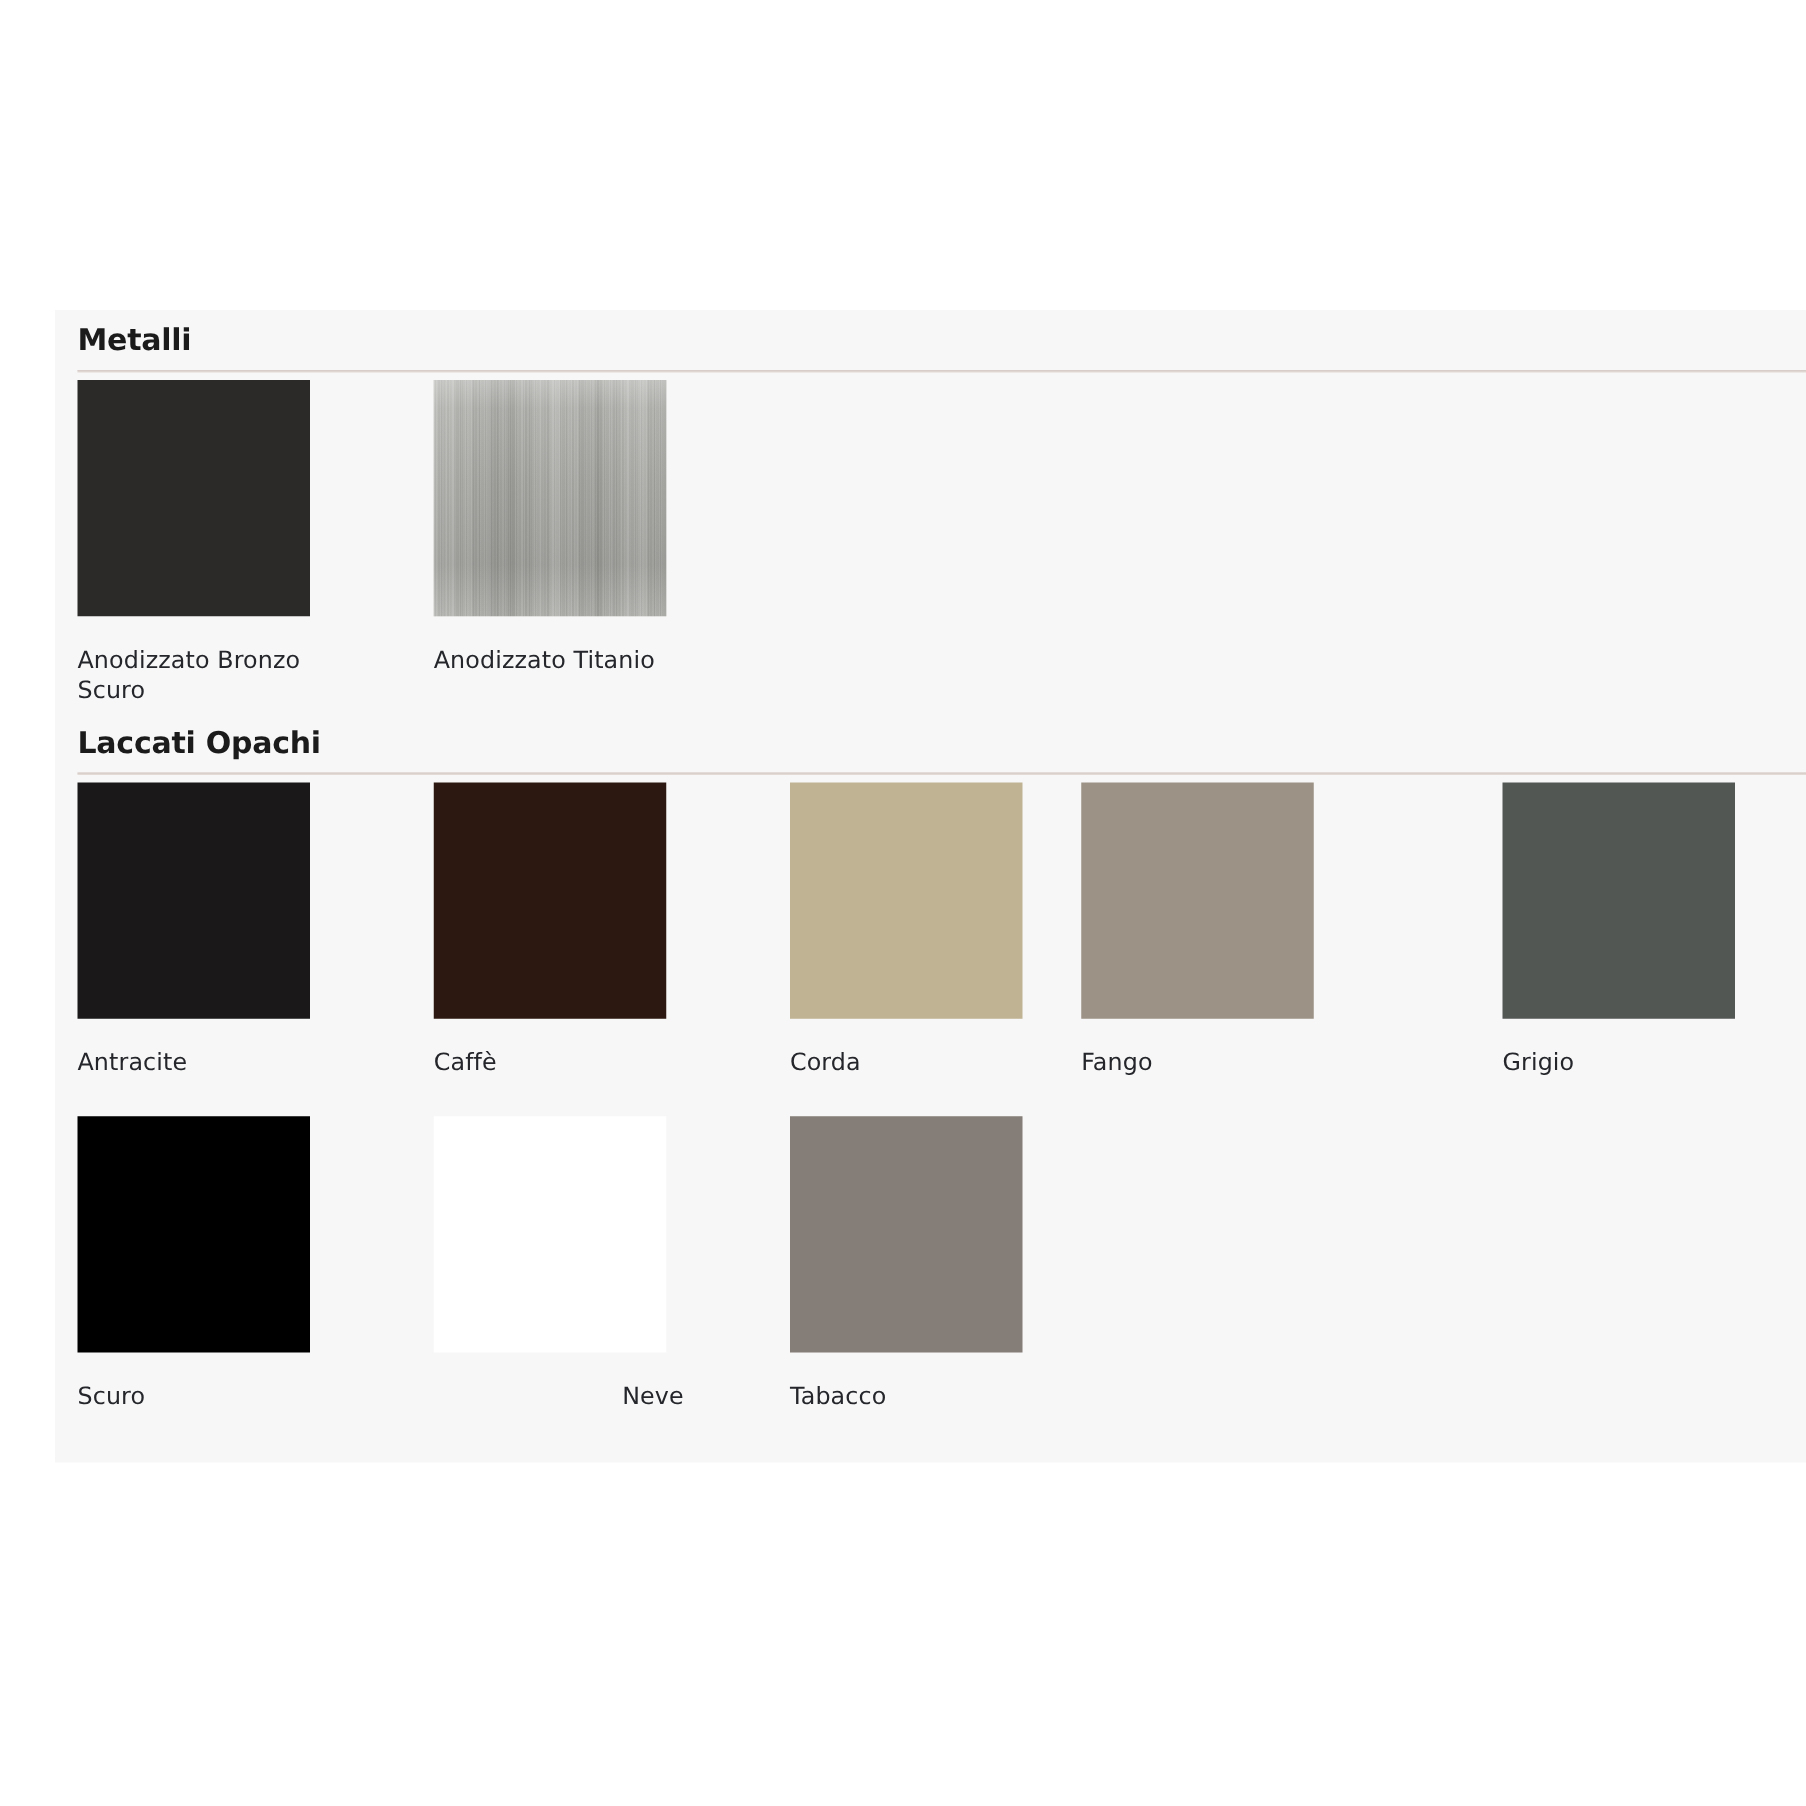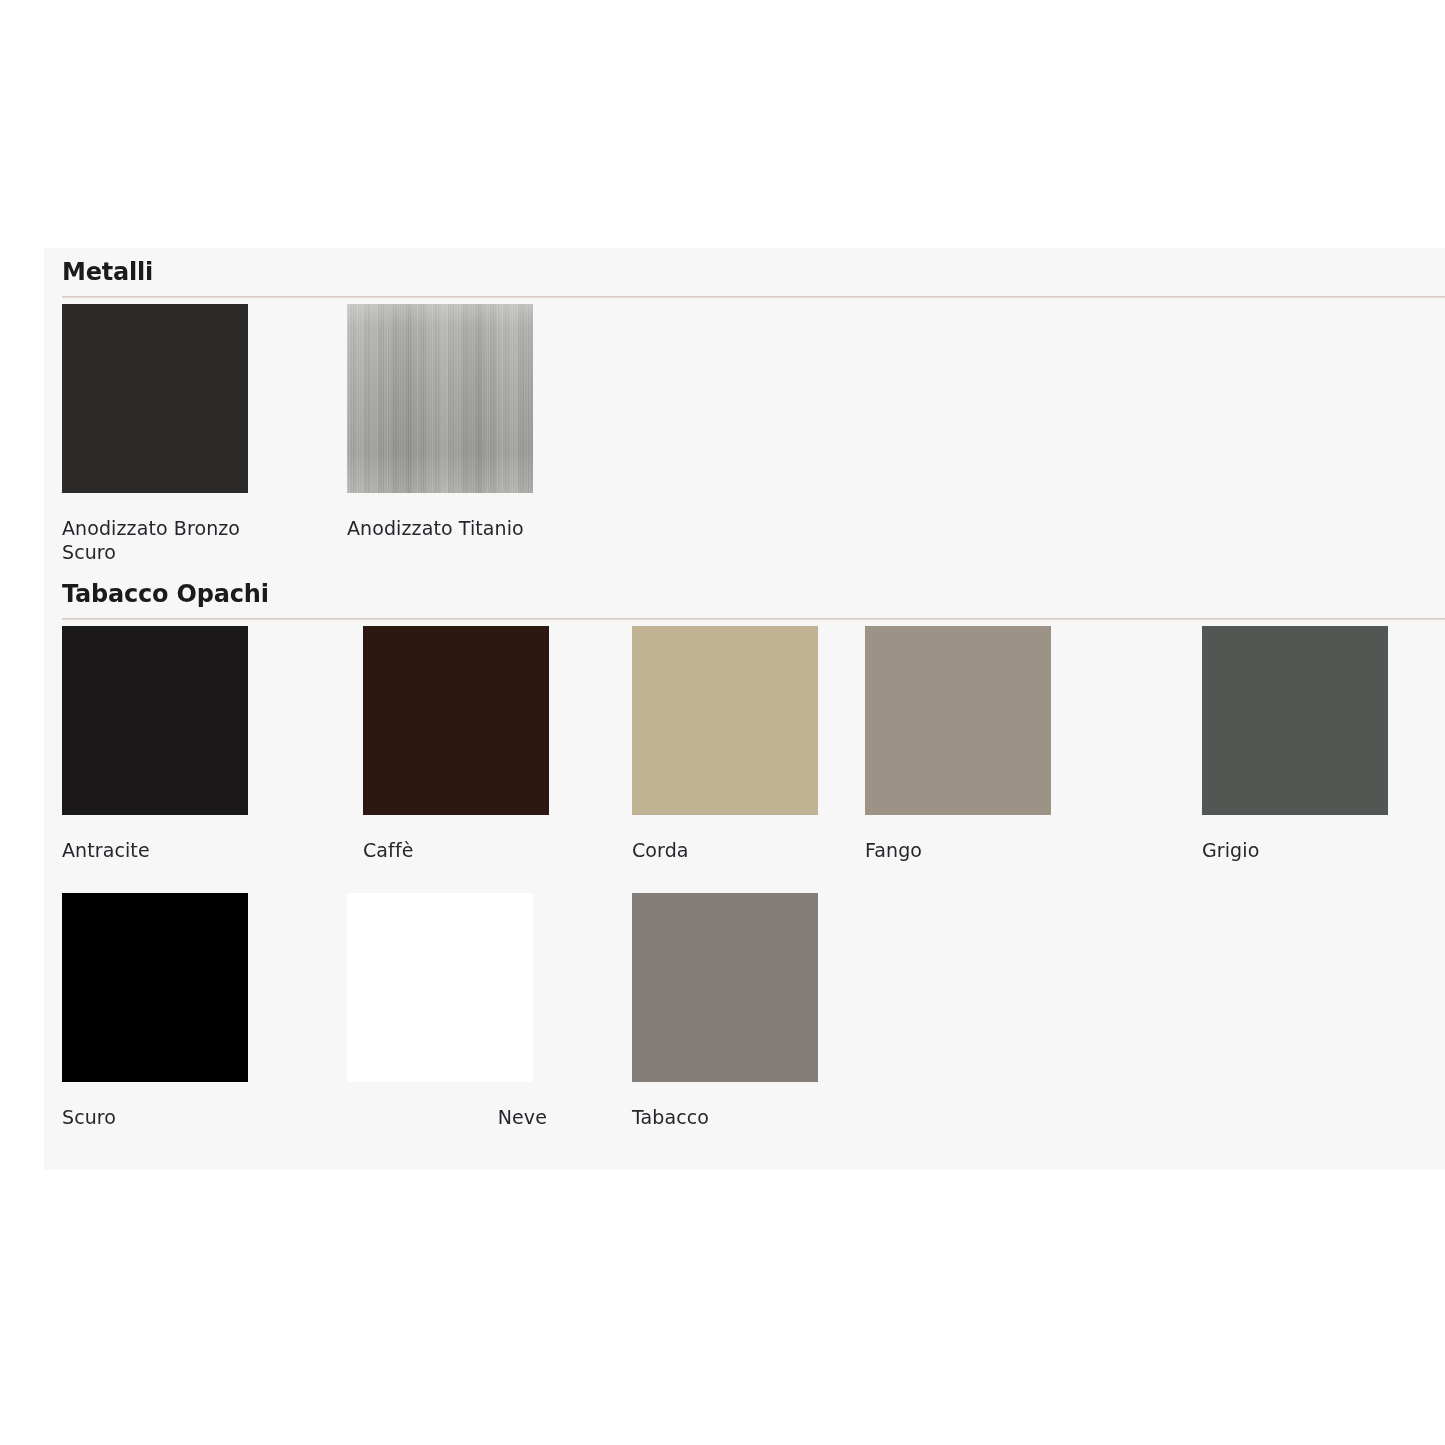--- a/index.html
+++ b/index.html
@@ -135,29 +135,29 @@
         </div>
         <div class="swatch-cell" style="left: 303px; top: 0px;">
           <div class="swatch-chip tex-titanio"></div>
           <div class="swatch-label">Anodizzato Titanio</div>
         </div>
       </div>
   </div>
 
   <div class="section" style="top:322px;">
     <div class="section-header">
-      <div class="section-title">Tabacco Opachi</div>
+      <div class="section-title">Laccati Opachi</div>
       <div class="section-rule"></div>
     </div>
     <div class="swatch-grid" id="grid-laccati-opachi">
         <div class="swatch-cell" style="left: 18px; top: 0px;">
           <div class="swatch-chip" style="background: rgb(26, 24, 25);"></div>
           <div class="swatch-label">Antracite</div>
         </div>
-        <div class="swatch-cell" style="left: 303px; top: 0px; margin-left: 16px;">
+        <div class="swatch-cell" style="left: 303px; top: 0px;">
           <div class="swatch-chip" style="background: rgb(44, 24, 16);"></div>
           <div class="swatch-label">Caffè</div>
         </div>
         <div class="swatch-cell" style="left: 588px; top: 0px;">
           <div class="swatch-chip" style="background: rgb(192, 179, 147);"></div>
           <div class="swatch-label">Corda</div>
         </div>
         <div class="swatch-cell" style="left: 821px; top: 0px;">
           <div class="swatch-chip" style="background: rgb(156, 146, 134);"></div>
           <div class="swatch-label">Fango</div>

